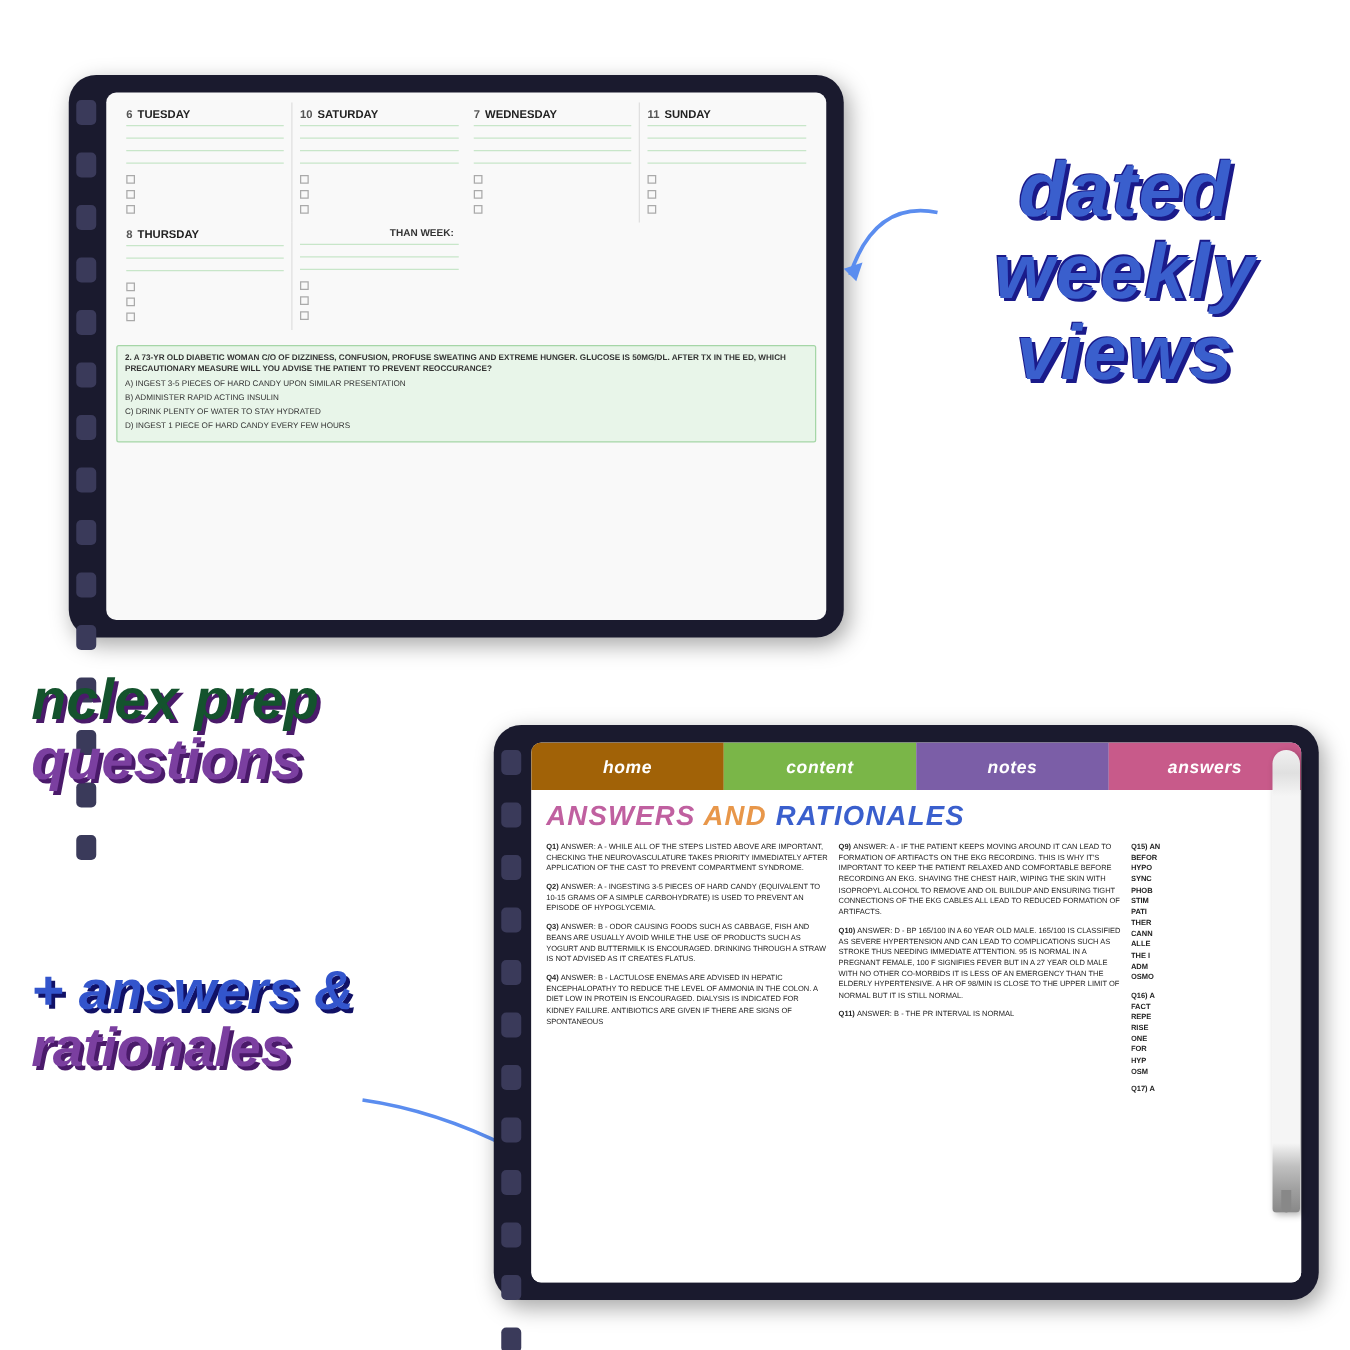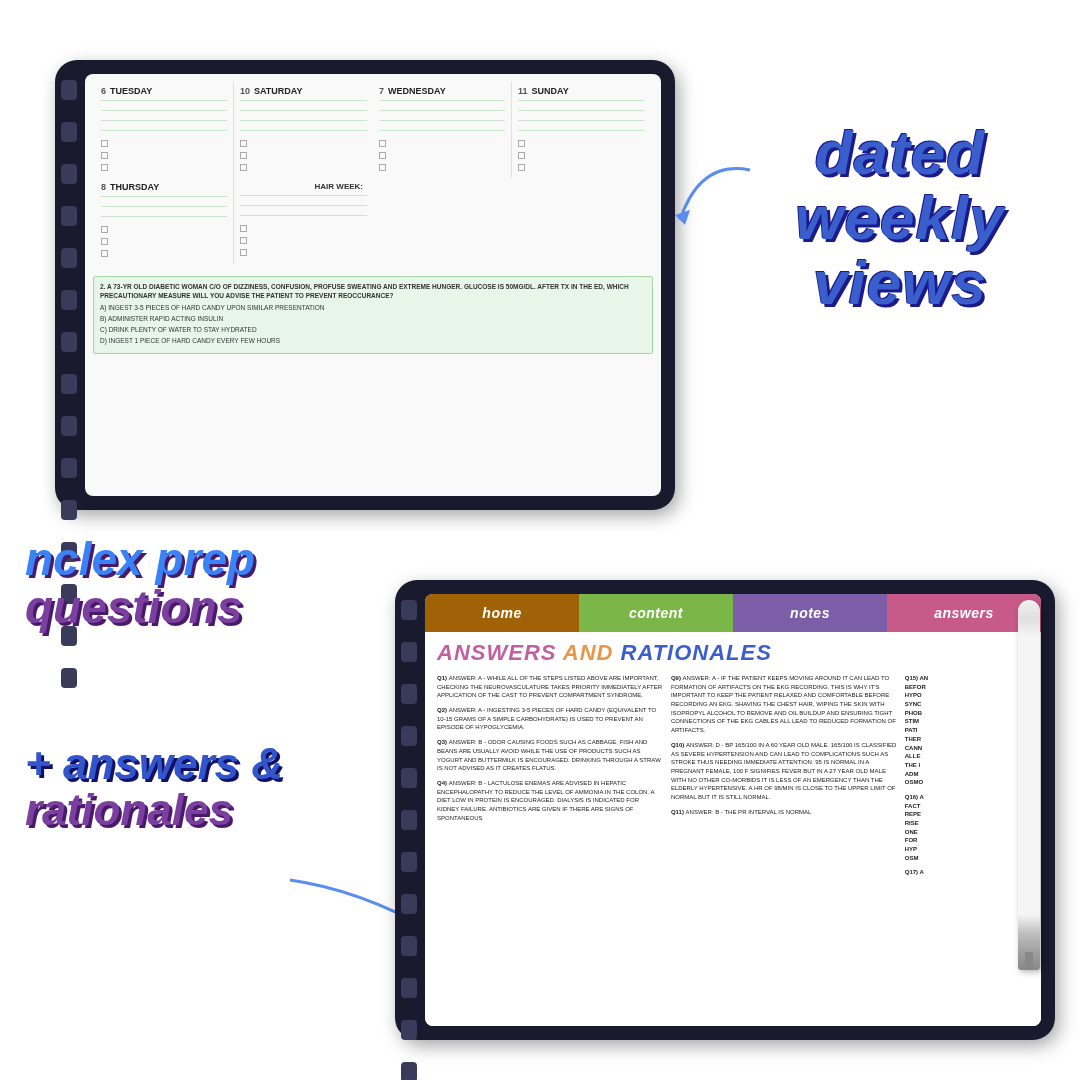--- a/index.html
+++ b/index.html
@@ -290,26 +290,26 @@
       left: 25px;
       font-family: 'Arial Black', Arial, sans-serif;
       font-style: italic;
       font-weight: 900;
       color: #3355cc;
       text-shadow: 3px 3px 0 #111166, -1px -1px 0 #111166;
       line-height: 1.05;
     }
 
     .weekly-nclex-block .line1 { font-size: 48px; text-transform: lowercase; }
-    .weekly-nclex-block .line2 { font-size: 46px; text-transform: lowercase; color: #3b82f6; text-shadow: 3px 3px 0 #4a1a6a; }
+    .weekly-nclex-block .line2 { font-size: 46px; text-transform: lowercase; color: #14532d; text-shadow: 3px 3px 0 #4a1a6a; }
     .weekly-nclex-block .line3 { font-size: 46px; text-transform: lowercase; color: #7b3fa0; text-shadow: 3px 3px 0 #4a1a6a; }
 
     .answers-rationales-block {
       position: absolute;
-      top: 741px;
+      top: 770px;
       left: 25px;
       font-family: 'Arial Black', Arial, sans-serif;
       font-style: italic;
       font-weight: 900;
       line-height: 1.05;
     }
 
     .answers-rationales-block .line1 { font-size: 44px; color: #3355cc; text-shadow: 3px 3px 0 #111166; text-transform: lowercase; }
     .answers-rationales-block .line2 { font-size: 44px; color: #7b3fa0; text-shadow: 3px 3px 0 #4a1a6a; text-transform: lowercase; }
 
@@ -426,21 +426,21 @@
           </div>
         <div class="checkbox-row">
             <div class="checkbox-sq"></div>
           </div>
         <div class="checkbox-row">
             <div class="checkbox-sq"></div>
           </div>
       </div>
 
       <div class="day-block">
-        <div class="this-week-label">HAIR WEEK:</div>
+        <div class="this-week-label">THAN WEEK:</div>
         <div class="day-lines">
           <div class="day-line"></div>
             <div class="day-line"></div>
             <div class="day-line"></div>
         </div>
         <div class="checkbox-row">
             <div class="checkbox-sq"></div>
           </div>
         <div class="checkbox-row">
             <div class="checkbox-sq"></div>

